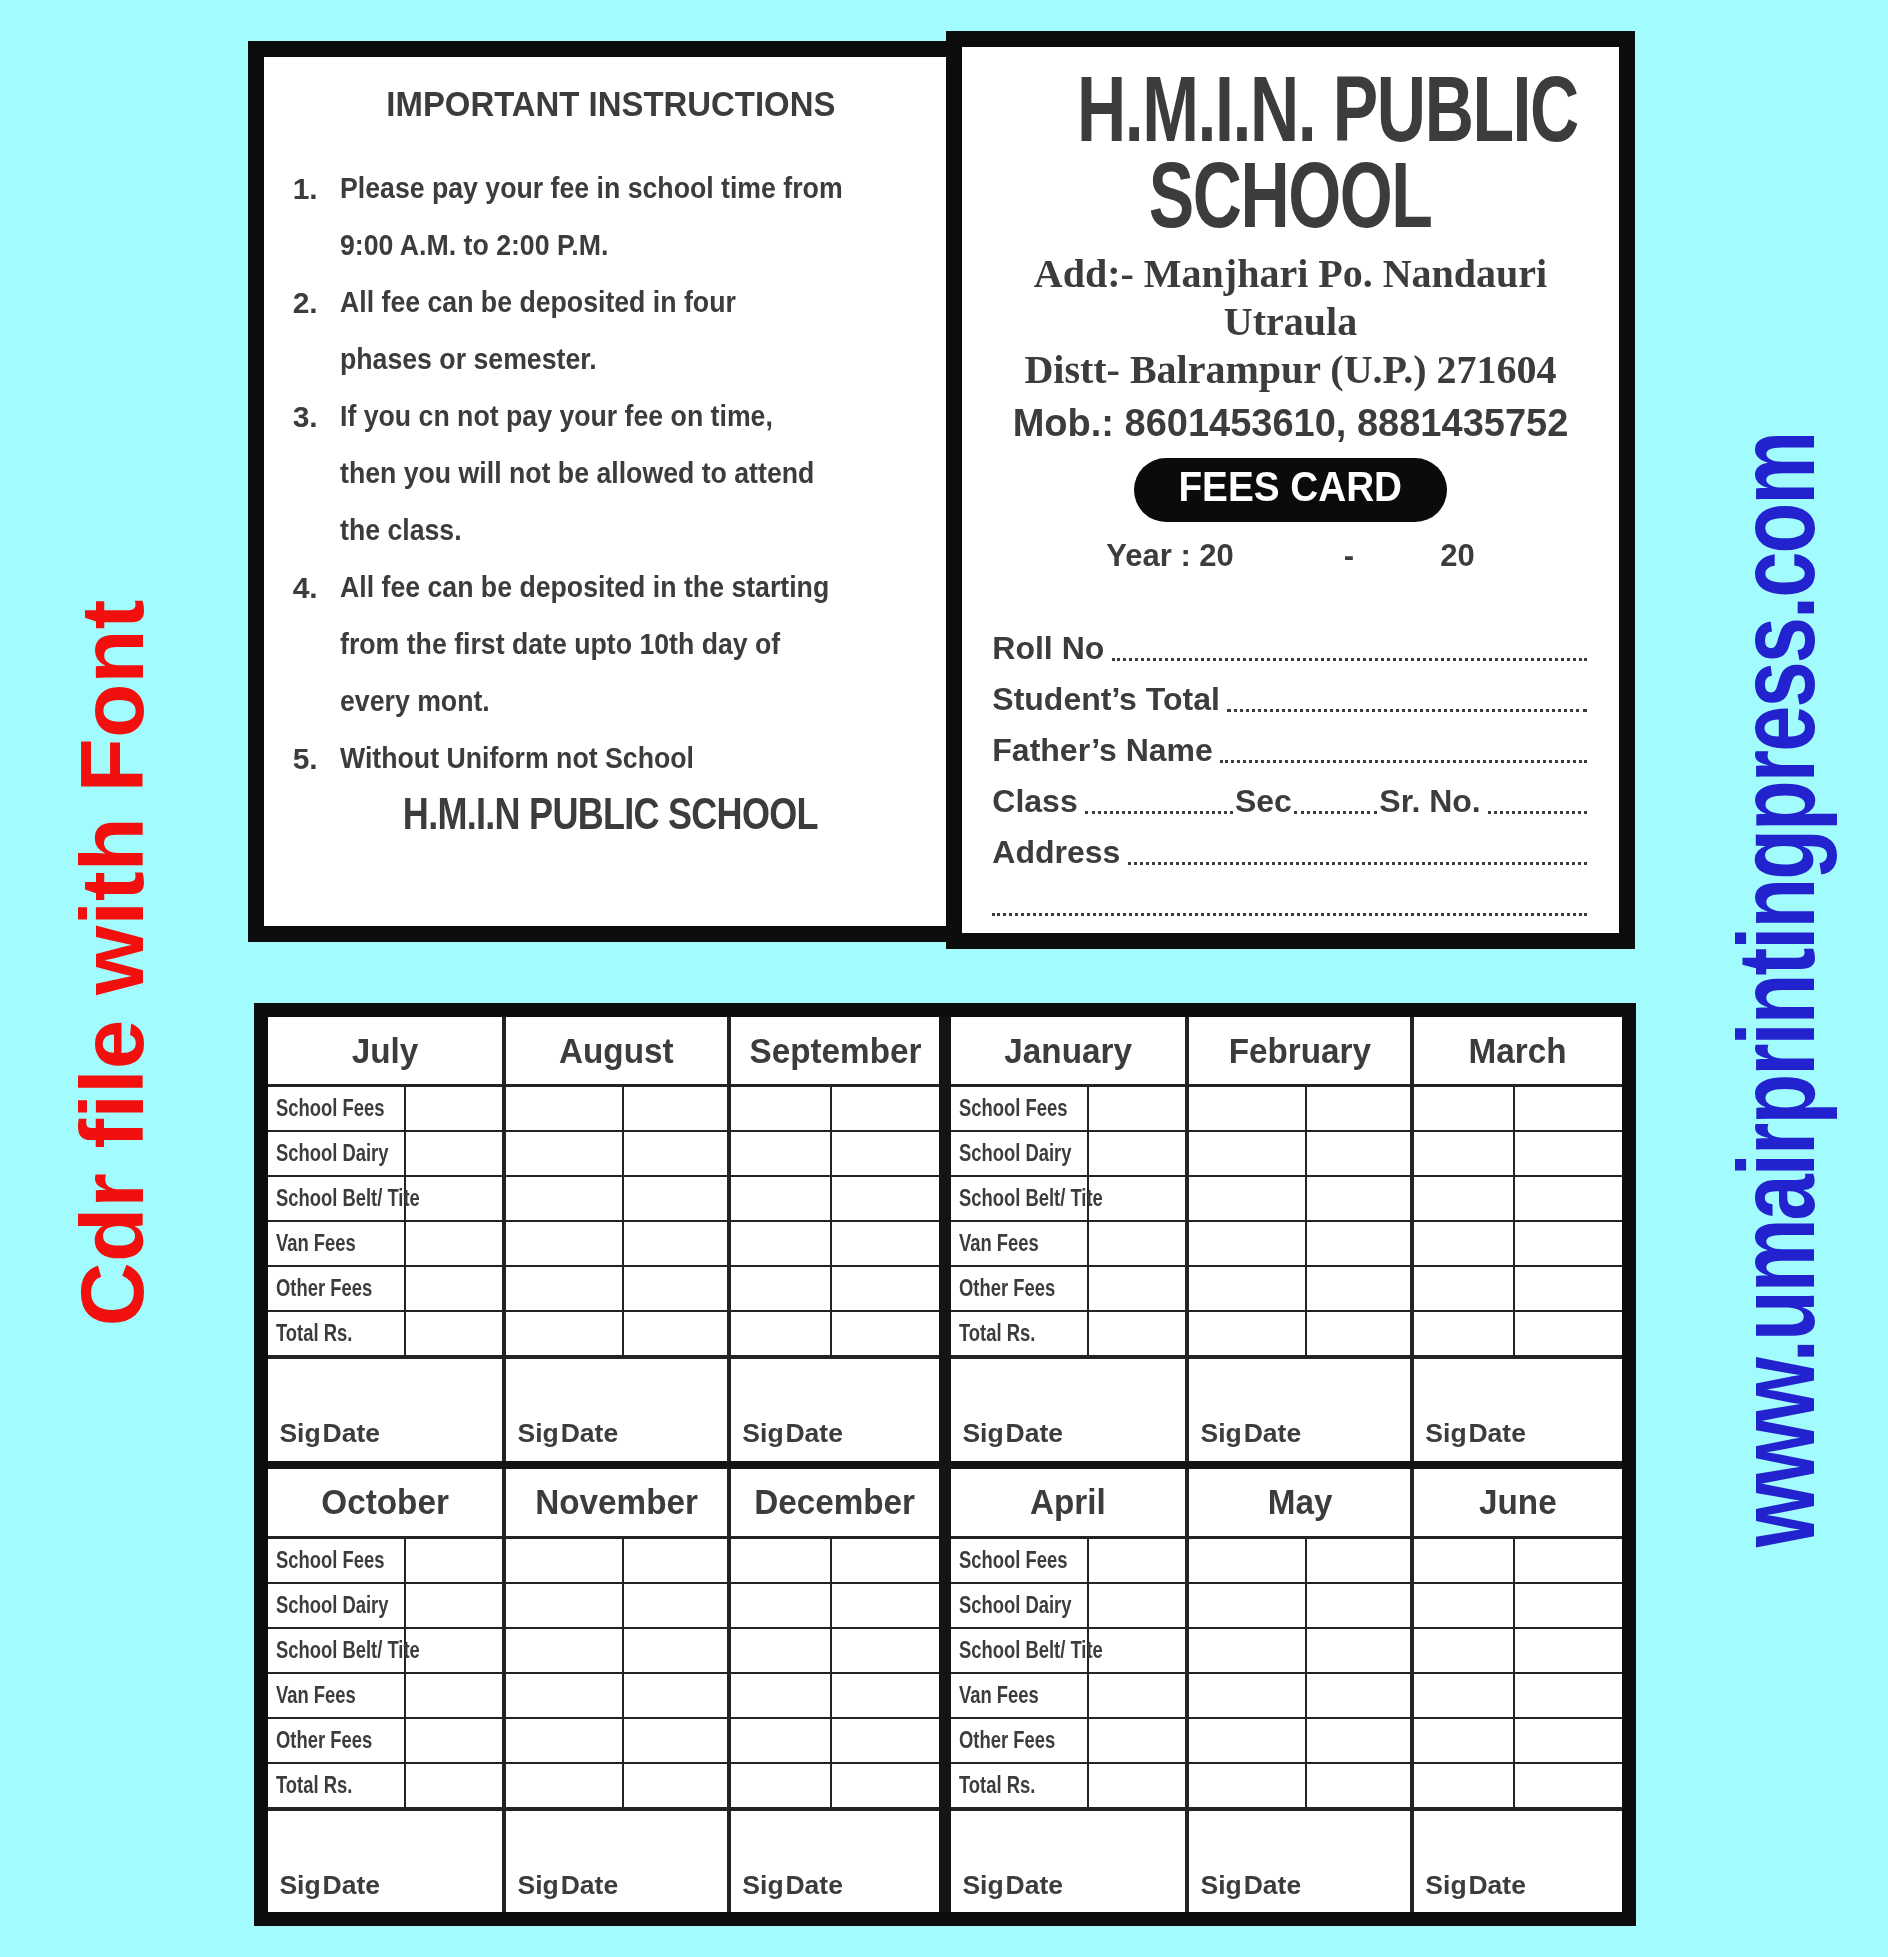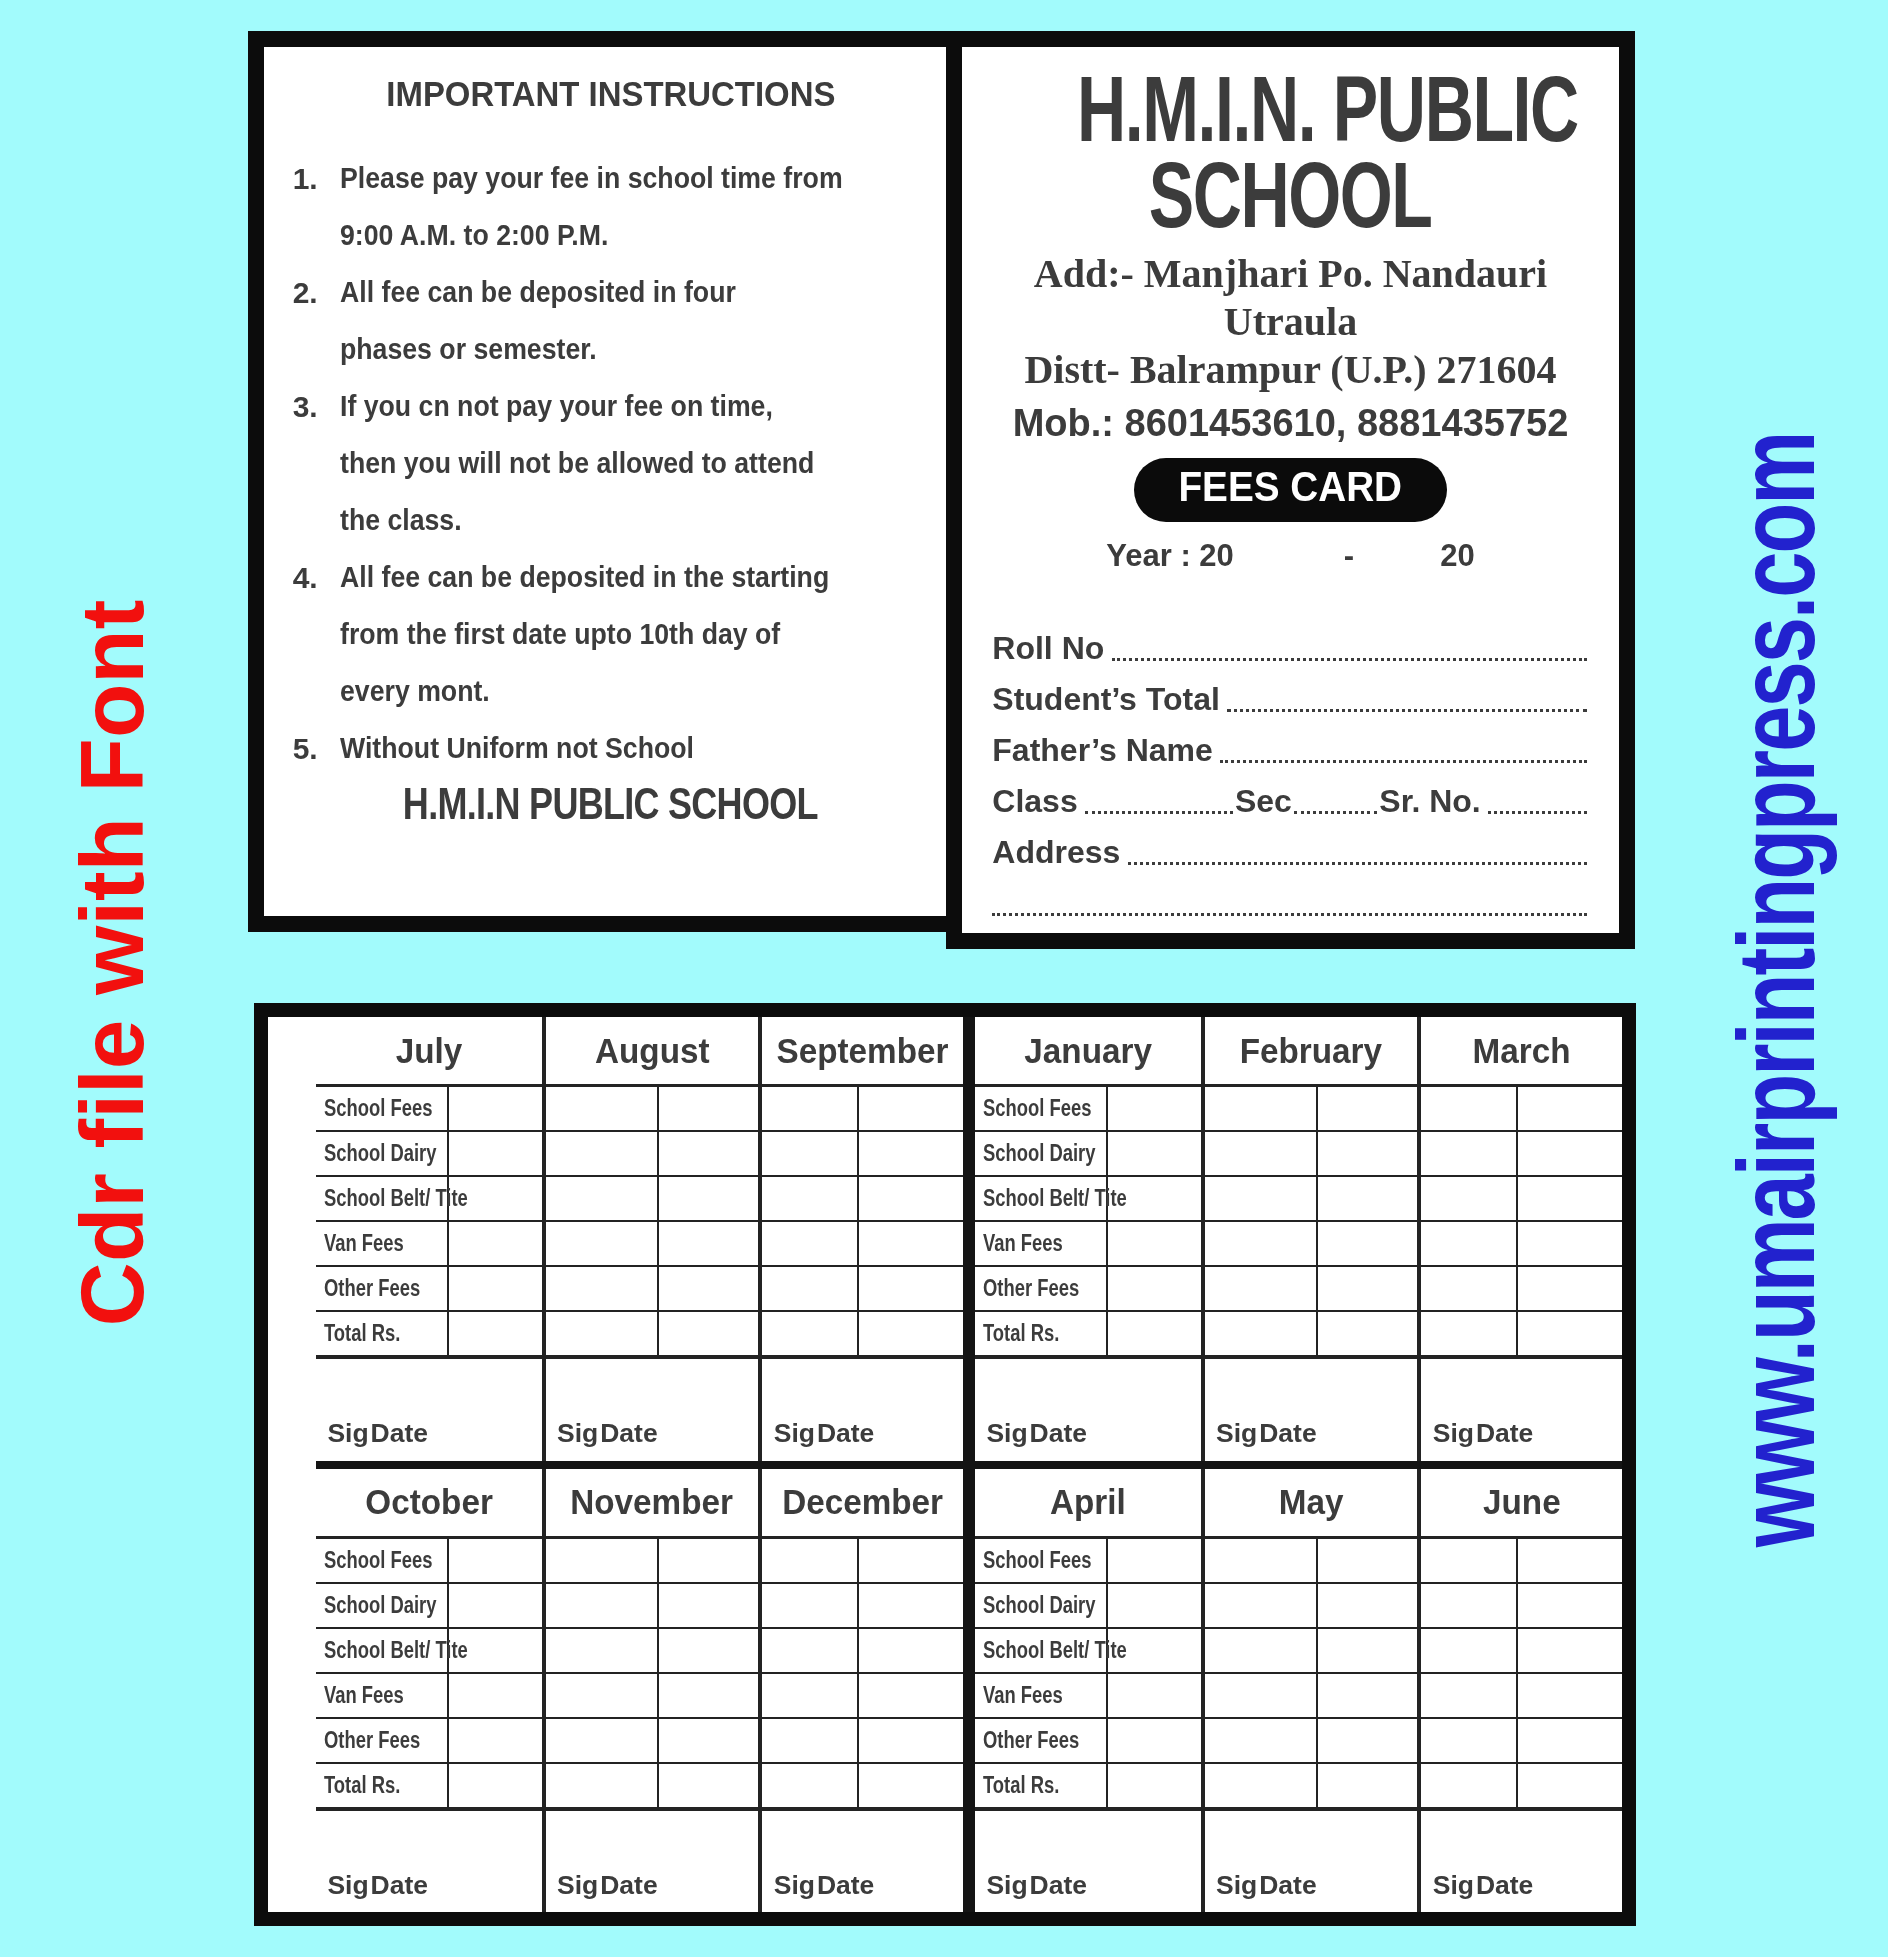--- a/index.html
+++ b/index.html
@@ -9,21 +9,21 @@
 
   
   .vtext { position:absolute; white-space:nowrap; text-align:center; font-weight:bold; }
   #wm-left { width:833px; left:-305px; top:911px; font-size:89px; color:#f2100e;
              transform:rotate(-90deg); line-height:104px; }
   #wm-right { width:1136px; left:1209px; top:937px; font-size:83px; color:#2222ce;
               letter-spacing:-1.9px; transform:rotate(-90deg) scaleY(1.32); line-height:106px; }
 
   
   .card { position:absolute; background:#fff; border:16px solid #0c0c0c; color:#3c3c3c; overflow:hidden; }
-  #instructions { left:248px; top:31px; width:721px; height:901px; padding:26.5px 19px 15px 23px; }
+  #instructions { left:248px; top:41px; width:721px; height:901px; padding:26.5px 19px 15px 23px; }
   .inst-title-wrap { text-align:center; }
   .inst-title { display:inline-block; font-size:35px; font-weight:bold; transform:scaleX(0.94); white-space:nowrap; }
   .inst-list { margin-top:36px; }
   .inst-item { display:flex; }
   .inst-num { flex:none; width:53px; padding-left:5.7px; font-size:30px; font-weight:bold; line-height:57px; }
   .inst-text { flex:1; min-width:0; }
   .inst-line { font-size:29px; font-weight:bold; line-height:57px; white-space:nowrap;
                transform:scaleX(0.92); transform-origin:left center; }
   .principal { margin-top:23px; text-align:center; font-size:33px; font-weight:bold; }
   .sig-school-wrap { margin-top:1px; text-align:center; }
@@ -42,21 +42,21 @@
   .syear .dash { margin:0 38px 0 62px; }
   #fields { margin-top:42px; text-align:left; padding:0 3.8px; }
   .frow { display:flex; align-items:flex-end; height:51px; font-size:32px; font-weight:bold; }
   .flab { white-space:nowrap; line-height:1.15; }
   .leader { flex:1; border-bottom:3.8px dotted #3c3c3c; margin:0 1.9px 6.6px 7.6px; }
   .frow .leader.lc1 { flex:1.5; } .frow .leader.lc2 { flex:0.85; margin-left:1.9px; } .frow .leader.lc3 { flex:1; }
   .frow.dotsrow .leader { margin-left:0; }
 
   
   #feetable { position:absolute; left:254px; top:1003px; width:1382px; height:923px;
-              border:14px solid #0c0c0c; background:#fff; display:flex;padding-left:48px; }
+              border:14px solid #0c0c0c; background:#fff; display:flex; }
   .thalf { flex:1; display:flex; flex-direction:column; min-width:0; }
   .thalf.left { border-right:12.3px solid #141414; }
   .fsection { flex:1; display:grid; grid-template-columns:20.5% 15% 17.5% 16% 15% 16%;
               grid-template-rows:68px repeat(6,45px) minmax(38px,1fr); }
   .fsection.first { border-bottom:8.5px solid #141414; }
   .fcell { min-width:0; }
   .fhead { display:flex; align-items:center; justify-content:center; border-bottom:1.9px solid #232323; }
   .fhead.h1 { grid-column:1/3; border-right:4.7px solid #232323; }
   .fhead.h2 { grid-column:3/5; border-right:4.7px solid #232323; }
   .fhead.h3 { grid-column:5/7; }

